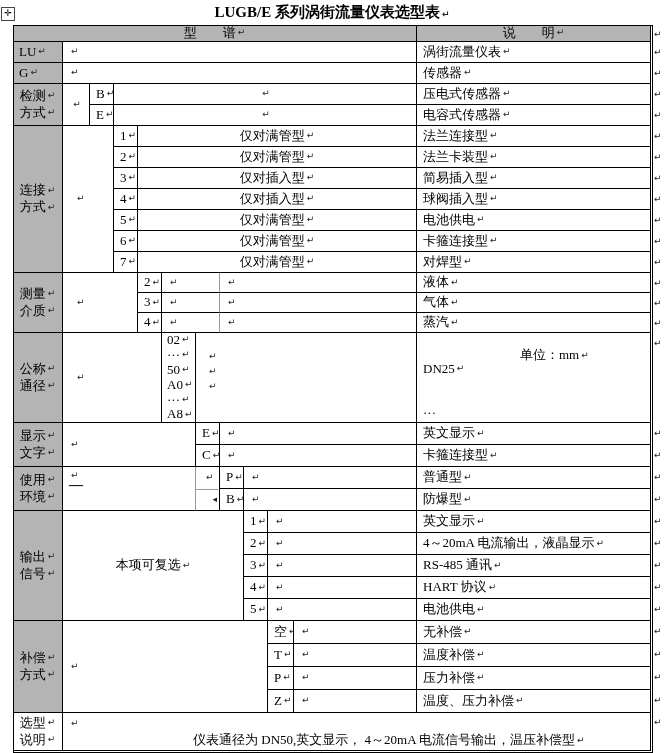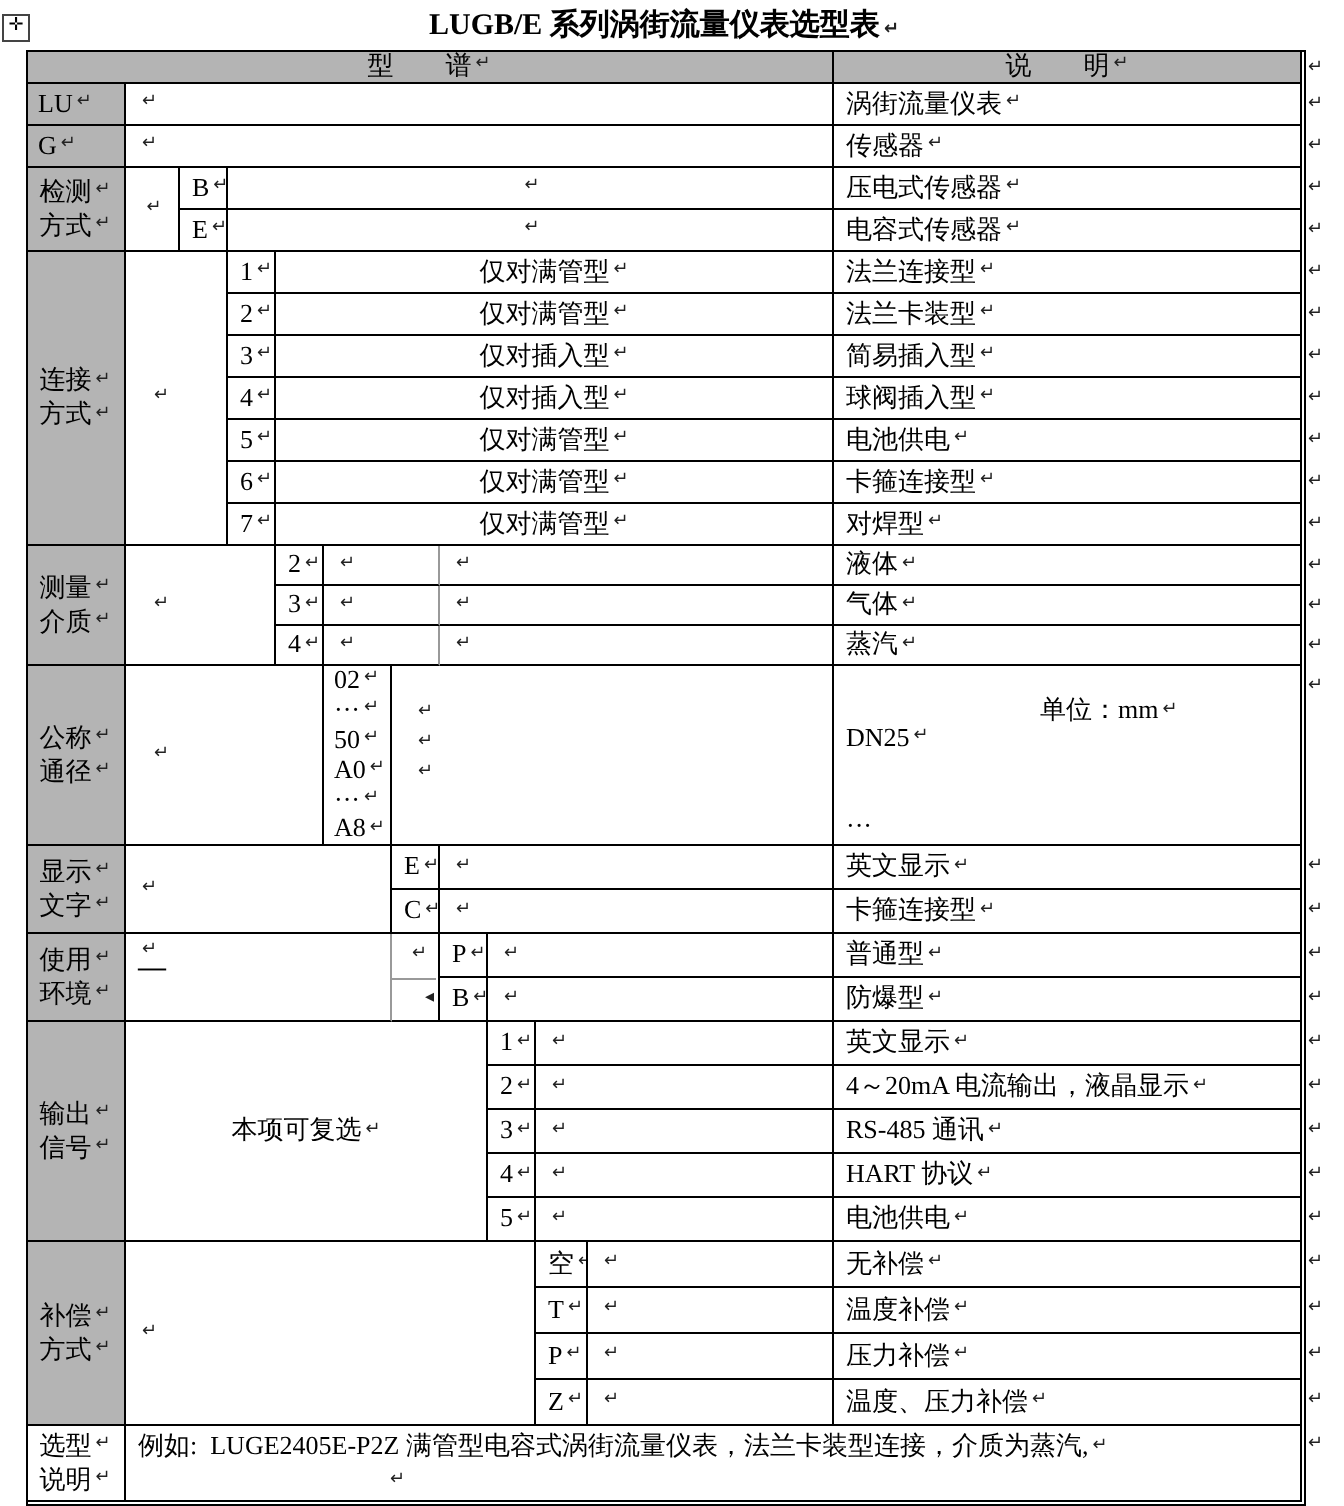--- a/index.html
+++ b/index.html
@@ -221,22 +221,22 @@
 
   <div class="cell pad" style="left:268px;top:690px;width:26px;height:23px"><span>Z</span><span class="mark">↵</span></div>
   <div class="cell pad" style="left:294px;top:690px;width:123px;height:23px"><span class="mark">↵</span></div>
   <div class="cell pad" style="left:417px;top:690px;width:234px;height:23px"><span>温度、压力补偿</span><span class="mark">↵</span></div>
 
   <div class="cell col" style="left:13px;top:713px;width:50px;height:38px">
     <span class="lline"><span>选型</span><span class="mark">↵</span></span>
     <span class="lline"><span>说明</span><span class="mark">↵</span></span>
   </div>
   <div class="cell lines" style="left:63px;top:713px;width:588px;height:38px;padding-top:2px">
-    <span class="l17" style="padding-left:6px"><span>例如:  LUGE2405E-P2Z 满管型电容式涡街流量仪表，法兰卡装型连接，介质为蒸汽,</span><span class="mark">↵</span></span>
-    <span class="l17" style="padding-left:130px"><span class="mark">↵</span></span>
+    <span class="l17" style="padding-left:6px"><span class="mark">↵</span></span>
+    <span class="l17" style="padding-left:130px"><span>仪表通径为 DN50,英文显示， 4～20mA 电流信号输出，温压补偿型</span><span class="mark">↵</span></span>
   </div>
 
   <div id="tborder"></div>
 
   <span class="edgemark" style="top:29px">↵</span>
   <span class="edgemark" style="top:47px">↵</span>
   <span class="edgemark" style="top:68px">↵</span>
   <span class="edgemark" style="top:89px">↵</span>
   <span class="edgemark" style="top:110px">↵</span>
   <span class="edgemark" style="top:131px">↵</span>

